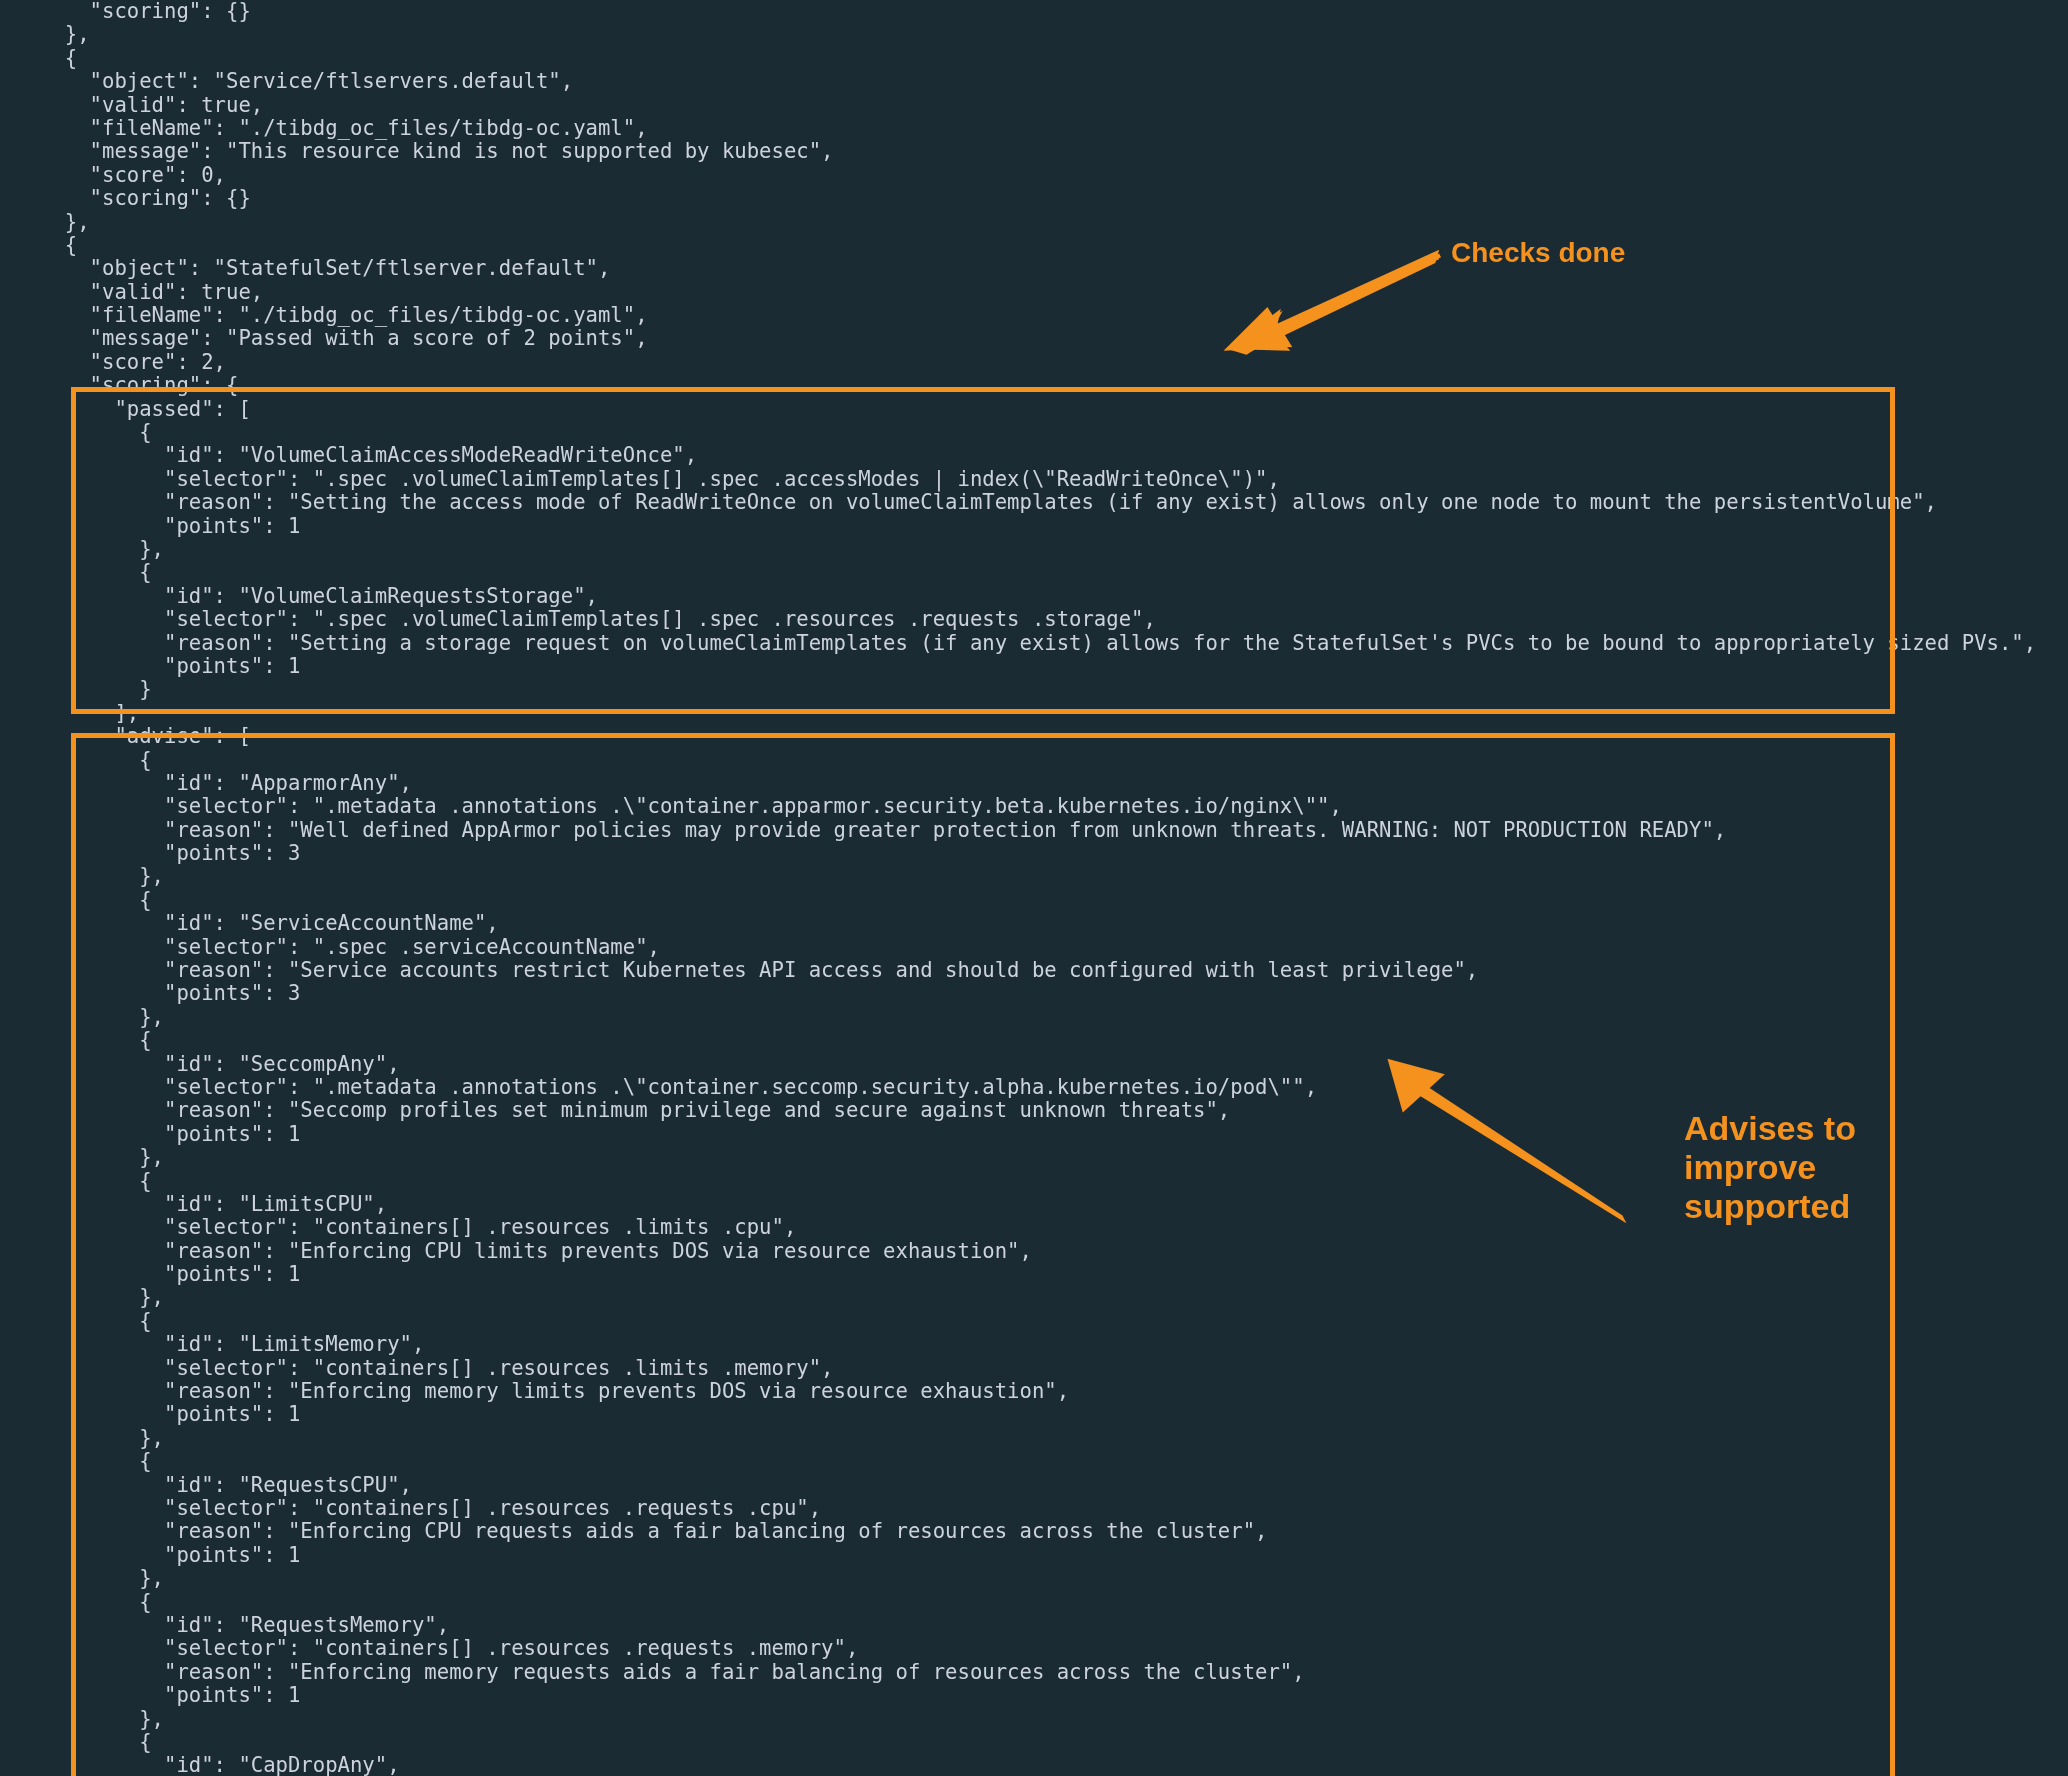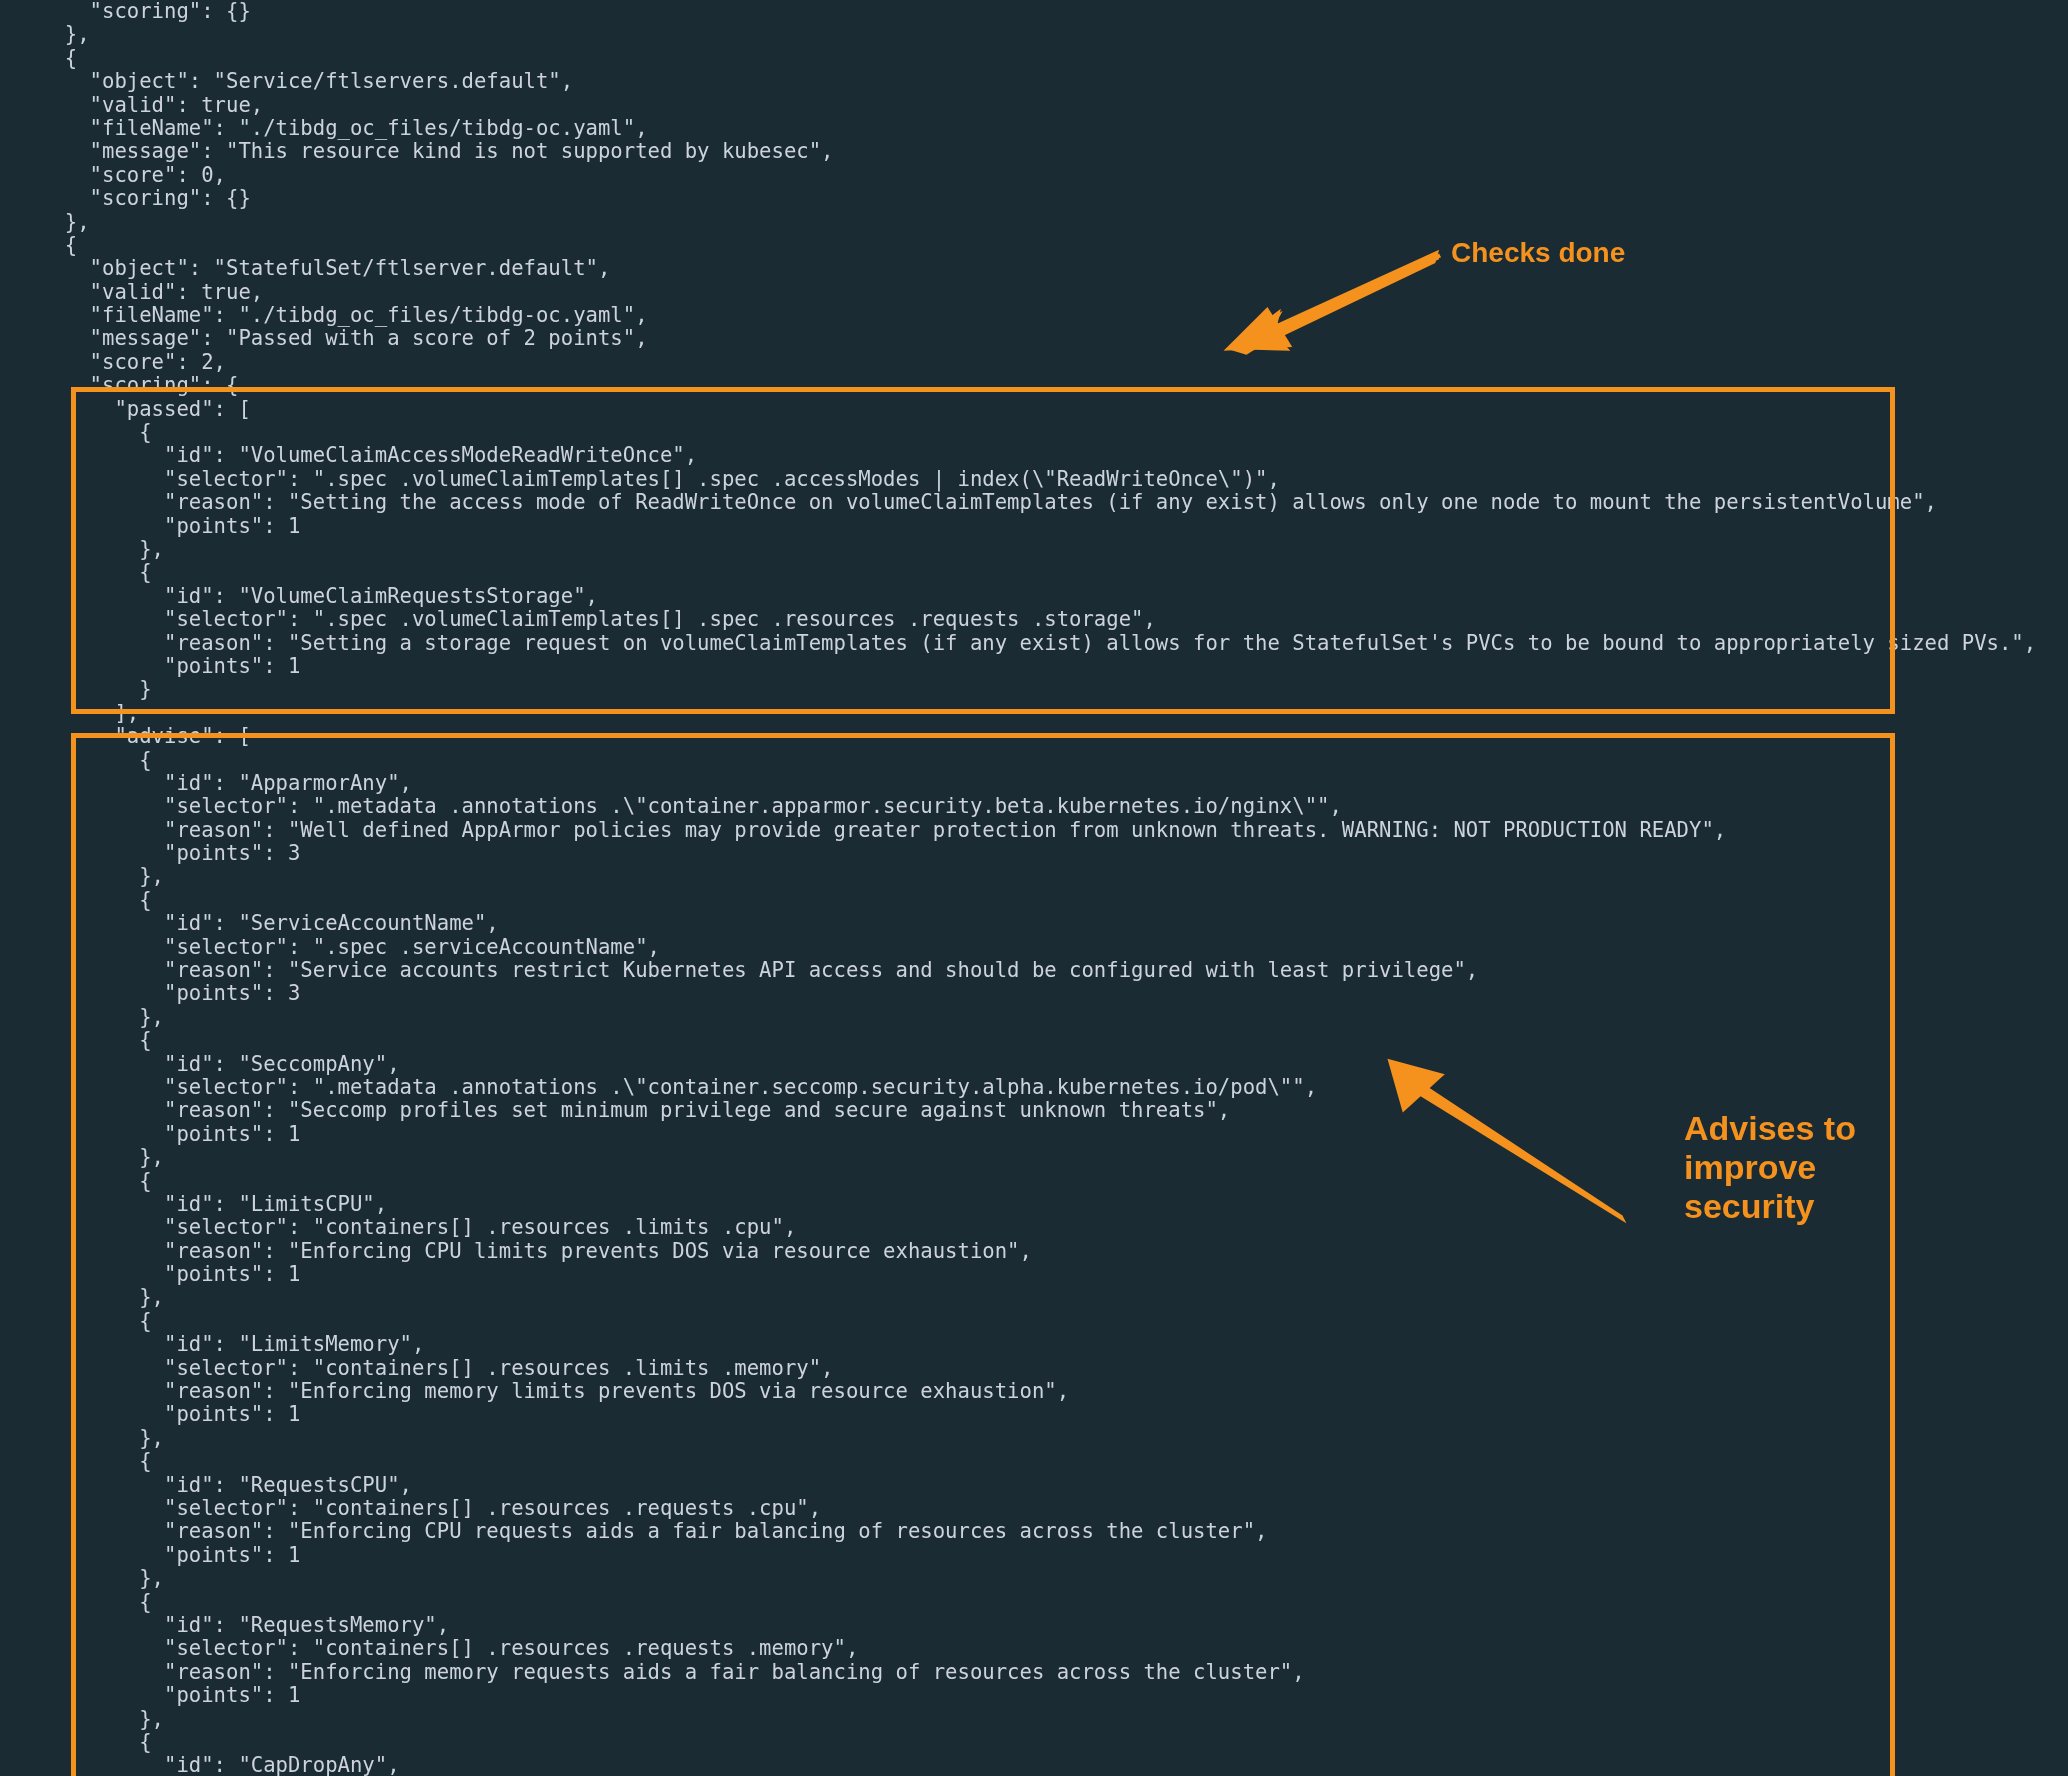--- a/index.html
+++ b/index.html
@@ -107,17 +107,17 @@
   <svg class="arrow-svg" id="arrow-advises" width="258" height="220" viewBox="0 0 270 230">
     <polygon points="262,200 258,192 28,40 22,52" fill="#f5921e"></polygon>
     <polygon points="12,28 72,44 28,84" fill="#f5921e"></polygon>
   </svg>
 
   <div class="ann-label" id="label-checks">Checks done</div>
 
   <div class="ann-label" id="label-advises">
     <div>Advises to</div>
     <div>improve</div>
-    <div>security</div>
+    <div>supported</div>
   </div>
 
 </div>
 
 
 </body></html>

